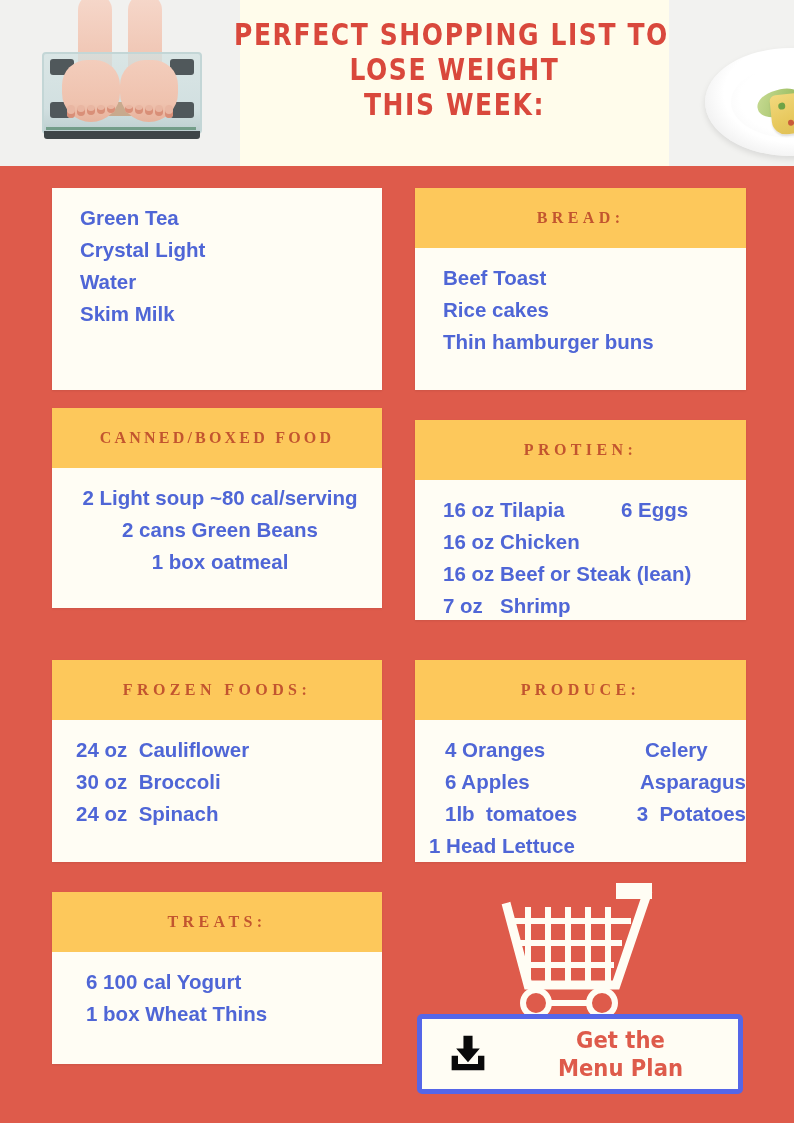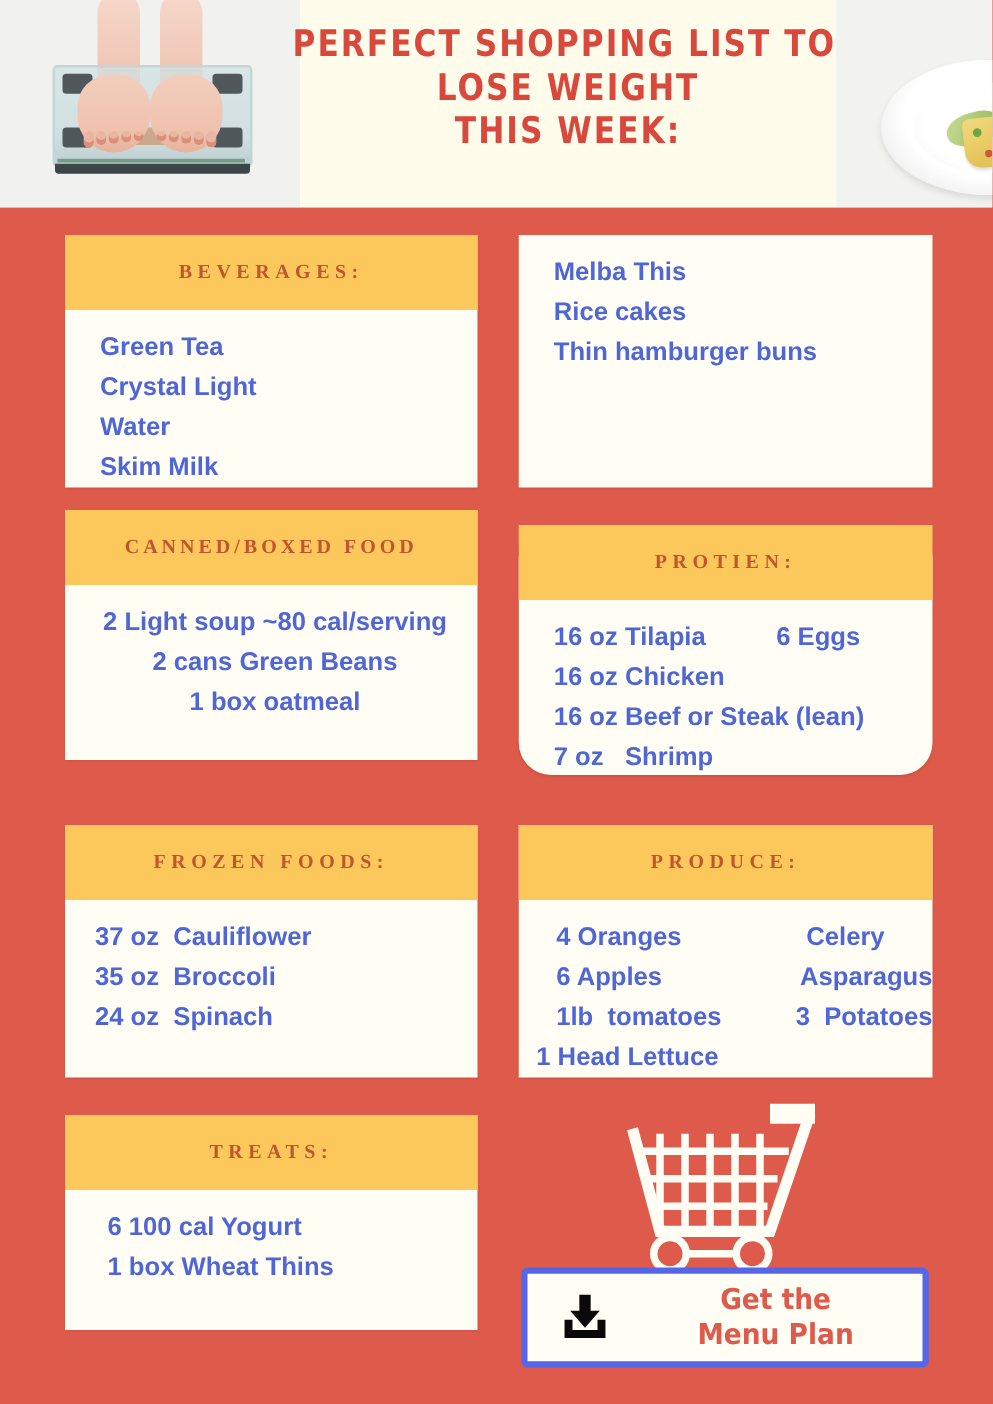--- a/index.html
+++ b/index.html
@@ -177,21 +177,21 @@
   #card-beverages { left: 52px; top: 22px; width: 330px; height: 202px; }
   #card-beverages .card-body { padding-left: 28px; }
 
   #card-bread { left: 415px; top: 22px; width: 331px; height: 202px; }
   #card-bread .card-body { padding-left: 28px; }
 
   #card-canned { left: 52px; top: 242px; width: 330px; height: 200px; }
   #card-canned .card-body { padding-left: 6px; text-align: center; }
   #card-canned .card-head { letter-spacing: 3.2px; }
 
-  #card-protein { left: 415px; top: 254px; width: 331px; height: 200px; border-radius: 26px; }
+  #card-protein { left: 415px; top: 254px; width: 331px; height: 200px; }
   #card-protein .card-body { padding-left: 28px; }
 
   #card-frozen { left: 52px; top: 494px; width: 330px; height: 202px; }
   #card-frozen .card-body { padding-left: 24px; }
 
   #card-produce { left: 415px; top: 494px; width: 331px; height: 202px; }
   #card-produce .card-body { padding-left: 14px; }
 
   #card-treats { left: 52px; top: 726px; width: 330px; height: 172px; }
   #card-treats .card-body { padding-left: 34px; }
@@ -296,32 +296,32 @@
           </div>
 
         </div>
       </div>
     </div>
   </div>
 
   <div class="cards">
 
     <div class="card" id="card-beverages">
-      <div class="card-head">Beverages:</div>
       <div class="card-body">
         <div class="item">Green Tea</div>
         <div class="item">Crystal Light</div>
         <div class="item">Water</div>
         <div class="item">Skim Milk</div>
       </div>
     </div>
 
     <div class="card" id="card-bread">
-      <div class="card-body">
-        <div class="item">Melba This</div>
+      <div class="card-head">Bread:</div>
+      <div class="card-body">
+        <div class="item">Beef Toast</div>
         <div class="item">Rice cakes</div>
         <div class="item">Thin hamburger buns</div>
       </div>
     </div>
 
     <div class="card" id="card-canned">
       <div class="card-head">Canned/Boxed Food</div>
       <div class="card-body">
         <div class="item">2 Light soup ~80 cal/serving</div>
         <div class="item">2 cans Green Beans</div>
@@ -338,22 +338,22 @@
         </div>
         <div class="item">16 oz Chicken</div>
         <div class="item">16 oz Beef or Steak (lean)</div>
         <div class="item">7 oz   Shrimp</div>
       </div>
     </div>
 
     <div class="card" id="card-frozen">
       <div class="card-head">Frozen Foods:</div>
       <div class="card-body">
-        <div class="item">37 oz  Cauliflower</div>
-        <div class="item">35 oz  Broccoli</div>
+        <div class="item">24 oz  Cauliflower</div>
+        <div class="item">30 oz  Broccoli</div>
         <div class="item">24 oz  Spinach</div>
       </div>
     </div>
 
     <div class="card" id="card-produce">
       <div class="card-head">Produce:</div>
       <div class="card-body">
         <div class="produce-row">
           <div class="item left">4 Oranges</div>
           <div class="item">Celery</div>

